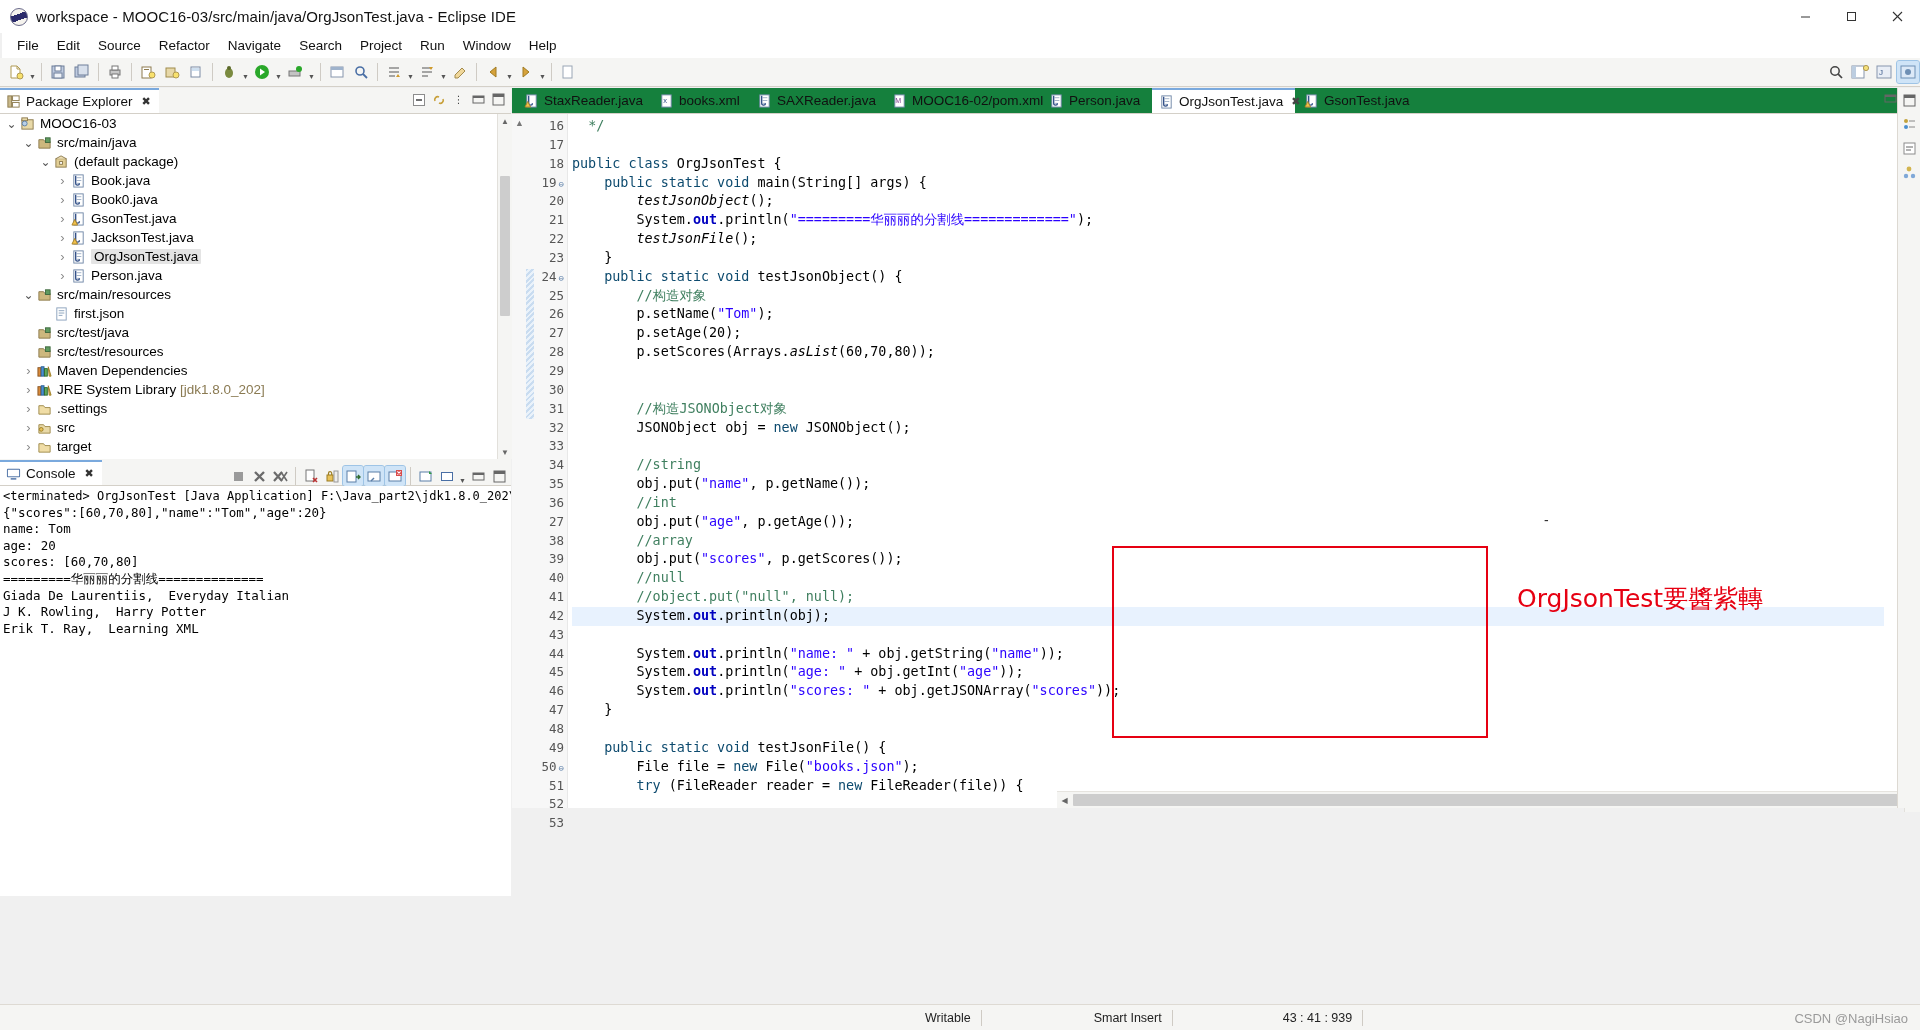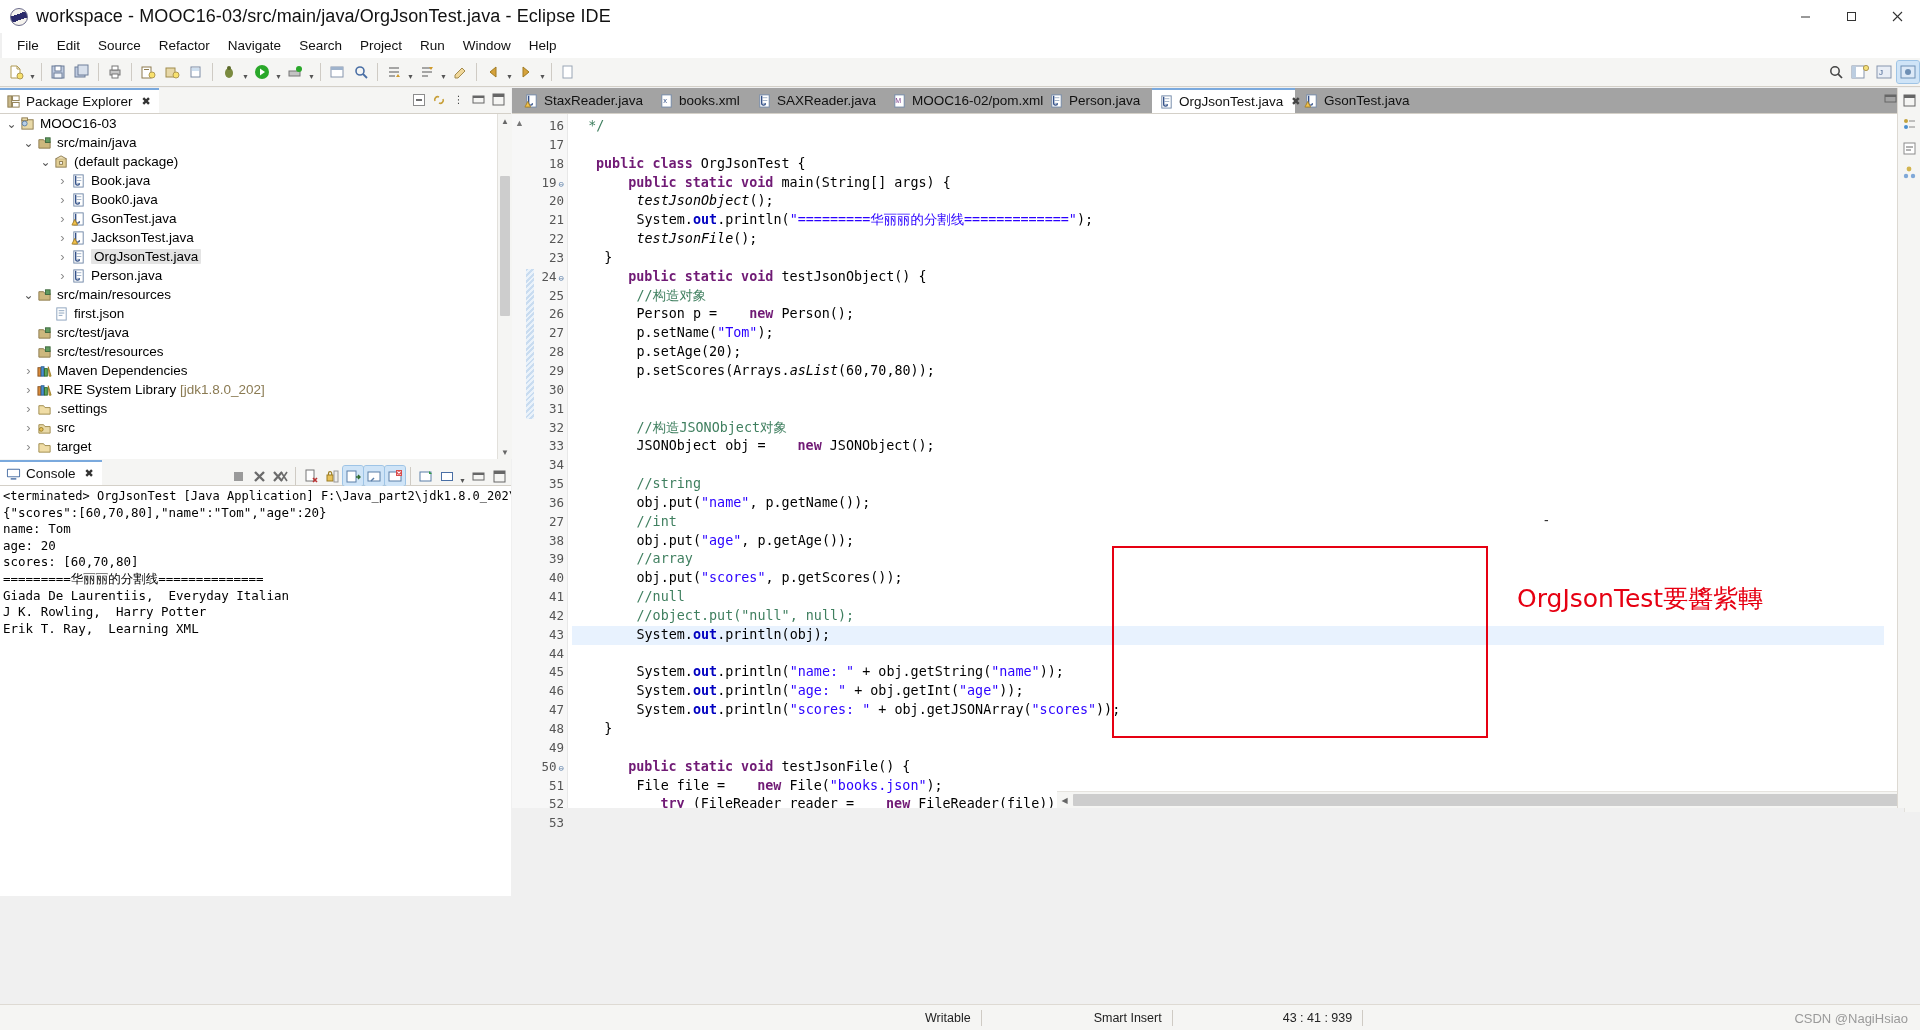--- a/index.html
+++ b/index.html
@@ -12,21 +12,21 @@
   .app{position:relative;width:1920px;height:1030px;background:#f0f0f0;}
 
   
   .titlebar{
     position:absolute;left:0;top:0;width:1920px;height:33px;
     background:#ffffff;display:flex;align-items:center;
   }
   .tb-icon{width:18px;height:18px;margin-left:10px;margin-right:8px;border-radius:50%;
     background:linear-gradient(160deg,#f5f3ee 0 35%,#2b2b6b 35% 65%,#f5f3ee 65%);
     border:1px solid #6a6a8a;box-sizing:border-box;}
-  .tb-title{font-size:18px;color:#111;letter-spacing:.1px;}
+  .tb-title{font-size:15px;color:#111;letter-spacing:.1px;}
   .tb-btns{position:absolute;right:0;top:0;height:33px;display:flex;}
   .tb-btn{width:46px;height:33px;display:flex;align-items:center;justify-content:center;
     color:#333;font-size:13px;}
   .tb-btn svg{display:block;}
 
   
   .menubar{
     position:absolute;left:2px;top:33px;width:1920px;height:25px;
     background:#ffffff;display:flex;align-items:center;padding-left:6px;box-sizing:border-box;
   }
@@ -75,21 +75,21 @@
   .ctools{position:absolute;right:2px;top:2px;display:flex;align-items:center;gap:1px;}
   .ctool{width:20px;height:20px;display:flex;align-items:center;justify-content:center;border-radius:2px;}
   .ctool.active{background:#cfe4f7;outline:1px solid #9ec4e6;}
   .console-body{position:absolute;left:0;top:26px;width:511px;height:410px;background:#fff;overflow:hidden;
     font-family:"DejaVu Sans Mono","Liberation Mono",monospace;font-size:12.5px;line-height:16.6px;padding-top:2px;box-sizing:border-box;}
   .cline{white-space:pre;padding-left:3px;color:#000;}
   .cline.hdr{color:#000;}
 
   
   .editor{position:absolute;left:512px;top:88px;width:1408px;height:720px;background:#fff;}
-  .edtabbar{position:relative;height:25px;background:#a3a3a3;border-bottom:1px solid #d4d0c8;}
+  .edtabbar{position:relative;height:25px;background:#15803d;border-bottom:1px solid #d4d0c8;}
   .edtab{position:absolute;top:0;height:25px;display:flex;align-items:center;padding:0 7px;box-sizing:border-box;
     font-size:13.5px;color:#111;white-space:nowrap;}
   .edtab.active{background:#ffffff;border-top:2px solid #7aa9dd;}
   .edtab .ic{margin-right:5px;display:flex;align-items:center;}
   .edtab .x{margin-left:8px;font-size:11px;color:#444;}
   .edtools{position:absolute;right:3px;top:4px;display:flex;gap:7px;color:#444;font-size:10px;align-items:center;}
 
   .edbody{position:absolute;left:0;top:26px;width:1408px;height:694px;background:#fff;}
   .ed-foldcol{position:absolute;left:0;top:0;width:14px;height:694px;background:#f7f7f7;border-right:1px solid #ececec;}
   .ed-foldcol .arr{position:absolute;left:3px;top:4px;font-size:9px;color:#777;}
@@ -98,21 +98,21 @@
     background:repeating-linear-gradient(135deg,#c9dcf0 0 2px,#eaf2fa 2px 4px);}
   .linenos{position:absolute;left:22px;top:0;width:34px;height:694px;background:#f7f7f7;border-right:1px solid #e8e8e8;
     font-family:"DejaVu Sans Mono","Liberation Mono",monospace;font-size:12.5px;color:#555;text-align:right;
     padding-top:3px;box-sizing:border-box;}
   .lno{height:18.85px;line-height:18.85px;padding-right:3px;white-space:pre;}
 
   .codearea{position:absolute;left:60px;top:0;right:36px;height:694px;overflow:hidden;
     font-family:"DejaVu Sans Mono","Liberation Mono",monospace;font-size:13.4px;padding-top:3px;box-sizing:border-box;}
   .cl{height:18.85px;line-height:18.85px;white-space:pre;color:#000;}
   .cl.cur{background:#e8f2fe;}
-  .kw{color:#701a75;font-weight:bold;margin-left:24px;}
+  .kw{color:#0c4a6e;font-weight:normal;}
   .st{color:#2a00ff;}
   .cm{color:#3f7f5f;}
   .fld{color:#0000c0;font-weight:bold;}
   .mth{font-style:italic;}
   .cjk{font-family:"DejaVu Sans","Liberation Sans",sans-serif;}
 
   .redbox{position:absolute;left:600px;top:432px;width:372px;height:188px;
           border:2px solid #e60012;pointer-events:none;}
   .annot{position:absolute;left:1005px;top:468px;color:#e60012;font-size:25px;
          font-family:"DejaVu Sans","Liberation Sans",sans-serif;white-space:nowrap;}
@@ -824,21 +824,20 @@
           <div class="cl">  <span class="cm">*/</span></div>
           <div class="cl">&nbsp;</div>
           <div class="cl"><span class="kw">public class</span> OrgJsonTest {</div>
           <div class="cl">    <span class="kw">public static void</span> main(String[] args) {</div>
           <div class="cl">        <span class="mth">testJsonObject</span>();</div>
           <div class="cl">        System.<span class="fld">out</span>.println(<span class="st">"=========<span class="cjk">华丽丽的分割线</span>============="</span>);</div>
           <div class="cl">        <span class="mth">testJsonFile</span>();</div>
           <div class="cl">    }</div>
           <div class="cl">    <span class="kw">public static void</span> testJsonObject() {</div>
           <div class="cl">        <span class="cm">//<span class="cjk">构造对象</span></span></div>
-          <div class="cl">        Person p = <span class="kw">new</span> Person();</div>
           <div class="cl">        p.setName(<span class="st">"Tom"</span>);</div>
           <div class="cl">        p.setAge(20);</div>
           <div class="cl">        p.setScores(Arrays.<span class="mth">asList</span>(60,70,80));</div>
           <div class="cl">&nbsp;</div>
           <div class="cl">&nbsp;</div>
           <div class="cl">        <span class="cm">//<span class="cjk">构造</span>JSONObject<span class="cjk">对象</span></span></div>
           <div class="cl">        JSONObject obj = <span class="kw">new</span> JSONObject();</div>
           <div class="cl">&nbsp;</div>
           <div class="cl">        <span class="cm">//string</span></div>
           <div class="cl">        obj.put(<span class="st">"name"</span>, p.getName());</div>

